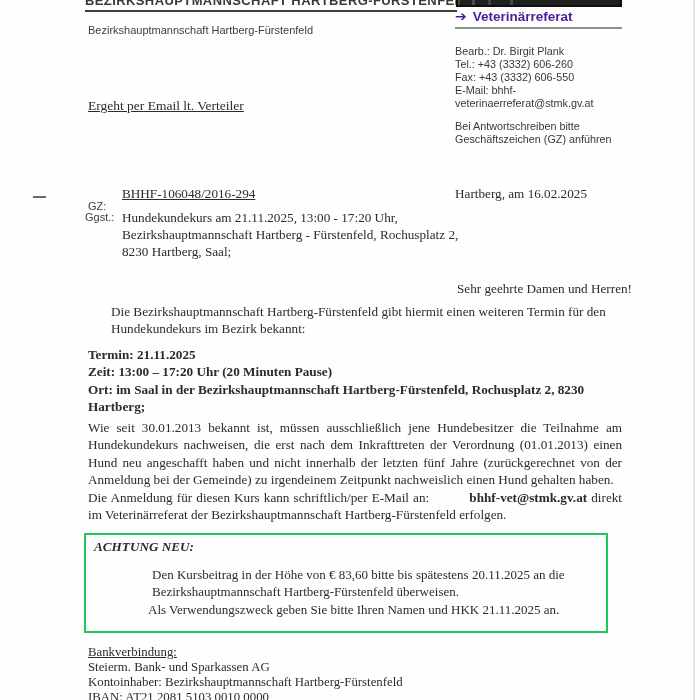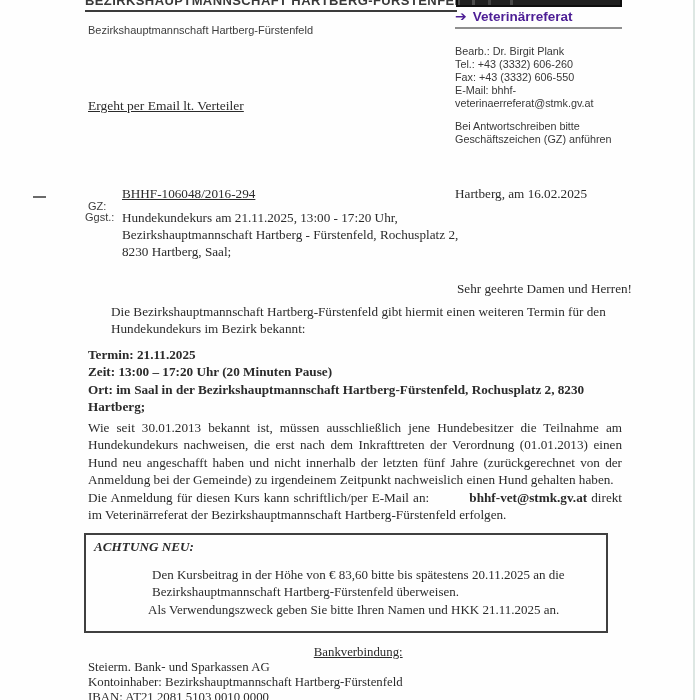--- a/index.html
+++ b/index.html
@@ -54,28 +54,28 @@
 
   .body-text{font-size:13.2px;line-height:17.4px;width:534px;}
   .salutation{left:98px;top:280px;text-align:right;}
   .intro{left:88px;top:303px;width:540px;margin-left:23px;}
   .details{left:88px;top:346px;font-weight:bold;}
   .para2{left:88px;top:419px;}
   .registration{left:88px;top:489px;}
 
   .notice-box{
     left:84px;top:533px;width:524px;height:100px;
-    border:2px solid #404040;box-sizing:border-box;
+    border:2px solid #22c55e;box-sizing:border-box;
   }
   .notice-head{position:absolute;left:8px;top:4px;font-size:13.2px;font-weight:bold;font-style:italic;}
   .notice-l1{position:absolute;left:66px;top:31px;width:420px;font-size:13px;line-height:17.2px;}
   .notice-l2{position:absolute;left:62px;top:67px;width:440px;font-size:13px;}
 
   .bank{left:88px;top:645px;font-size:12.8px;line-height:14.9px;}
-  .bank-head{text-decoration:underline;text-align:right;}
+  .bank-head{text-decoration:underline;}
 
   .edge-line{left:693px;top:0;width:2px;height:700px;background:#dde7e3;}
 </style>
 </head>
 <body>
 
 <div class="page">
 
   <div class="abs org-title sans nowrap">BEZIRKSHAUPTMANNSCHAFT HARTBERG-FÜRSTENFELD</div>
   <div class="abs org-rule"></div>

